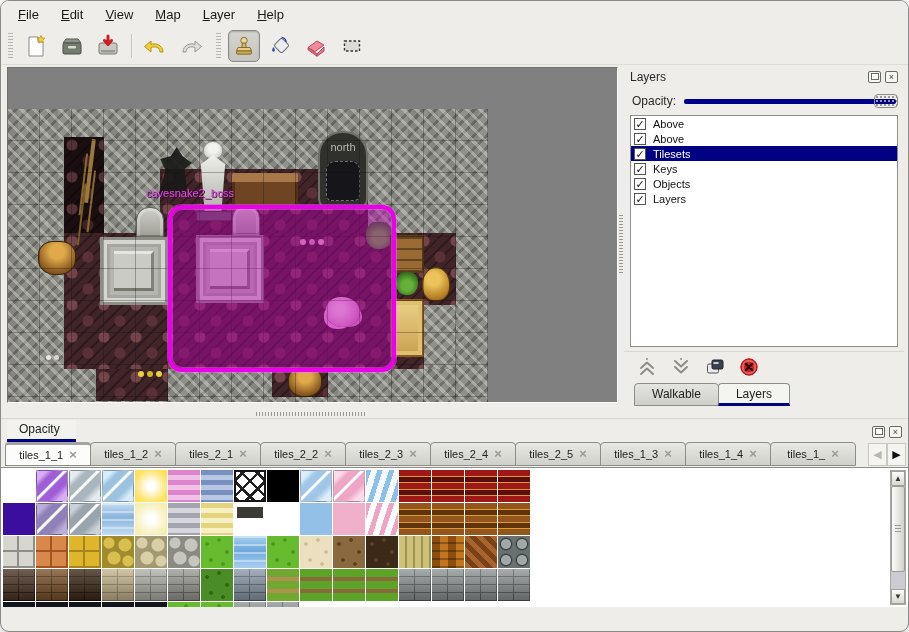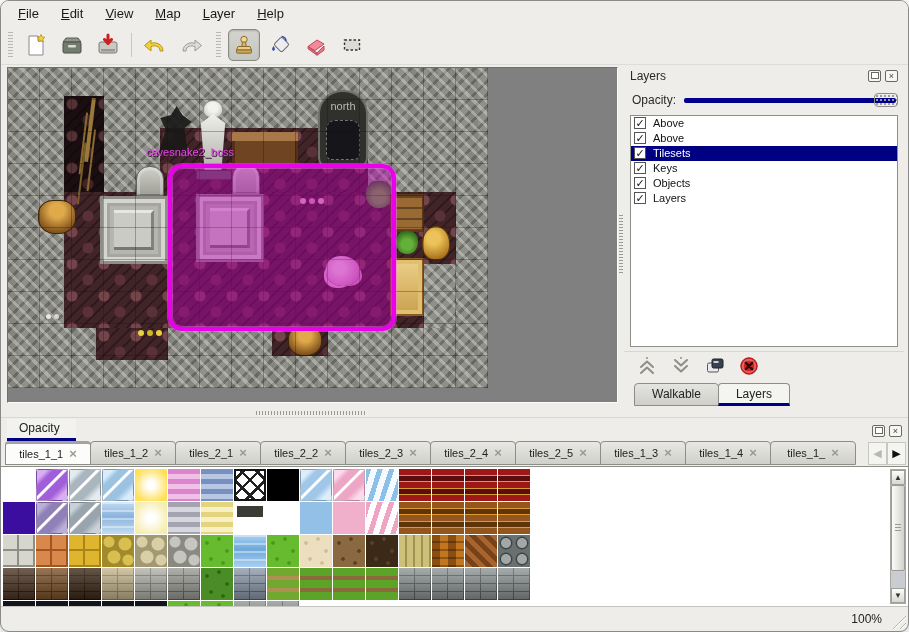--- a/index.html
+++ b/index.html
@@ -27,21 +27,21 @@
   border-top:1px solid #6e6e6a; border-left:1px solid #6e6e6a; border-bottom:1px solid #fbfbf9; border-right:1px solid #fbfbf9; overflow:hidden;}
 #vsplitter{ position:absolute; left:617px; top:0; width:6px; height:100%; }
 #vsplitter .grip{ position:absolute; left:1px; top:150px; width:4px; height:60px;
   background:repeating-linear-gradient(180deg,#9a9a94 0 1px,transparent 1px 3px);}
 
 #map-canvas{ position:relative; width:480px; height:320px; overflow:hidden;
   background-color:#90908a;
   background-image:
    repeating-linear-gradient(45deg, rgba(238,238,230,.35) 0 3px, transparent 3px 9px),
    repeating-linear-gradient(-45deg, rgba(35,35,30,.30) 0 3px, transparent 3px 9px),
-   repeating-linear-gradient(90deg, rgba(0,0,0,.07) 0 10px, transparent 10px 20px);}
+   repeating-linear-gradient(90deg, rgba(0,0,0,.07) 0 10px, transparent 10px 20px); margin-top: 41px;}
 #map-canvas > div{ position:absolute; }
 .floor{ background-color:#402428;
   background-image:
    radial-gradient(circle at 8px 8px, rgba(125,75,80,.85) 5px, transparent 6px),
    radial-gradient(circle at 24px 24px, rgba(95,52,58,.85) 5px, transparent 6px),
    repeating-linear-gradient(-45deg, rgba(0,0,0,.28) 0 2px, transparent 2px 8px);
   background-size:32px 32px,32px 32px,auto;}
 .floor.dark{ background-color:#221216; filter:brightness(.75); }
 .wallpatch{ background-color:#90908a;
   background-image:
@@ -544,18 +544,14 @@
         </div>
       <div id="palette-scrollbar">
         <span class="sb-btn">▲</span>
         <div id="sb-thumb"></div>
         <div id="sb-track-rest"></div>
         <span class="sb-btn">▼</span>
       </div>
     </div>
   </div>
 
-  <div id="status-bar">
-    <span id="zoom-level">100%</span>
-    <span id="resize-grip"></span>
-  </div>
 
 </div>
 
 </body></html>

